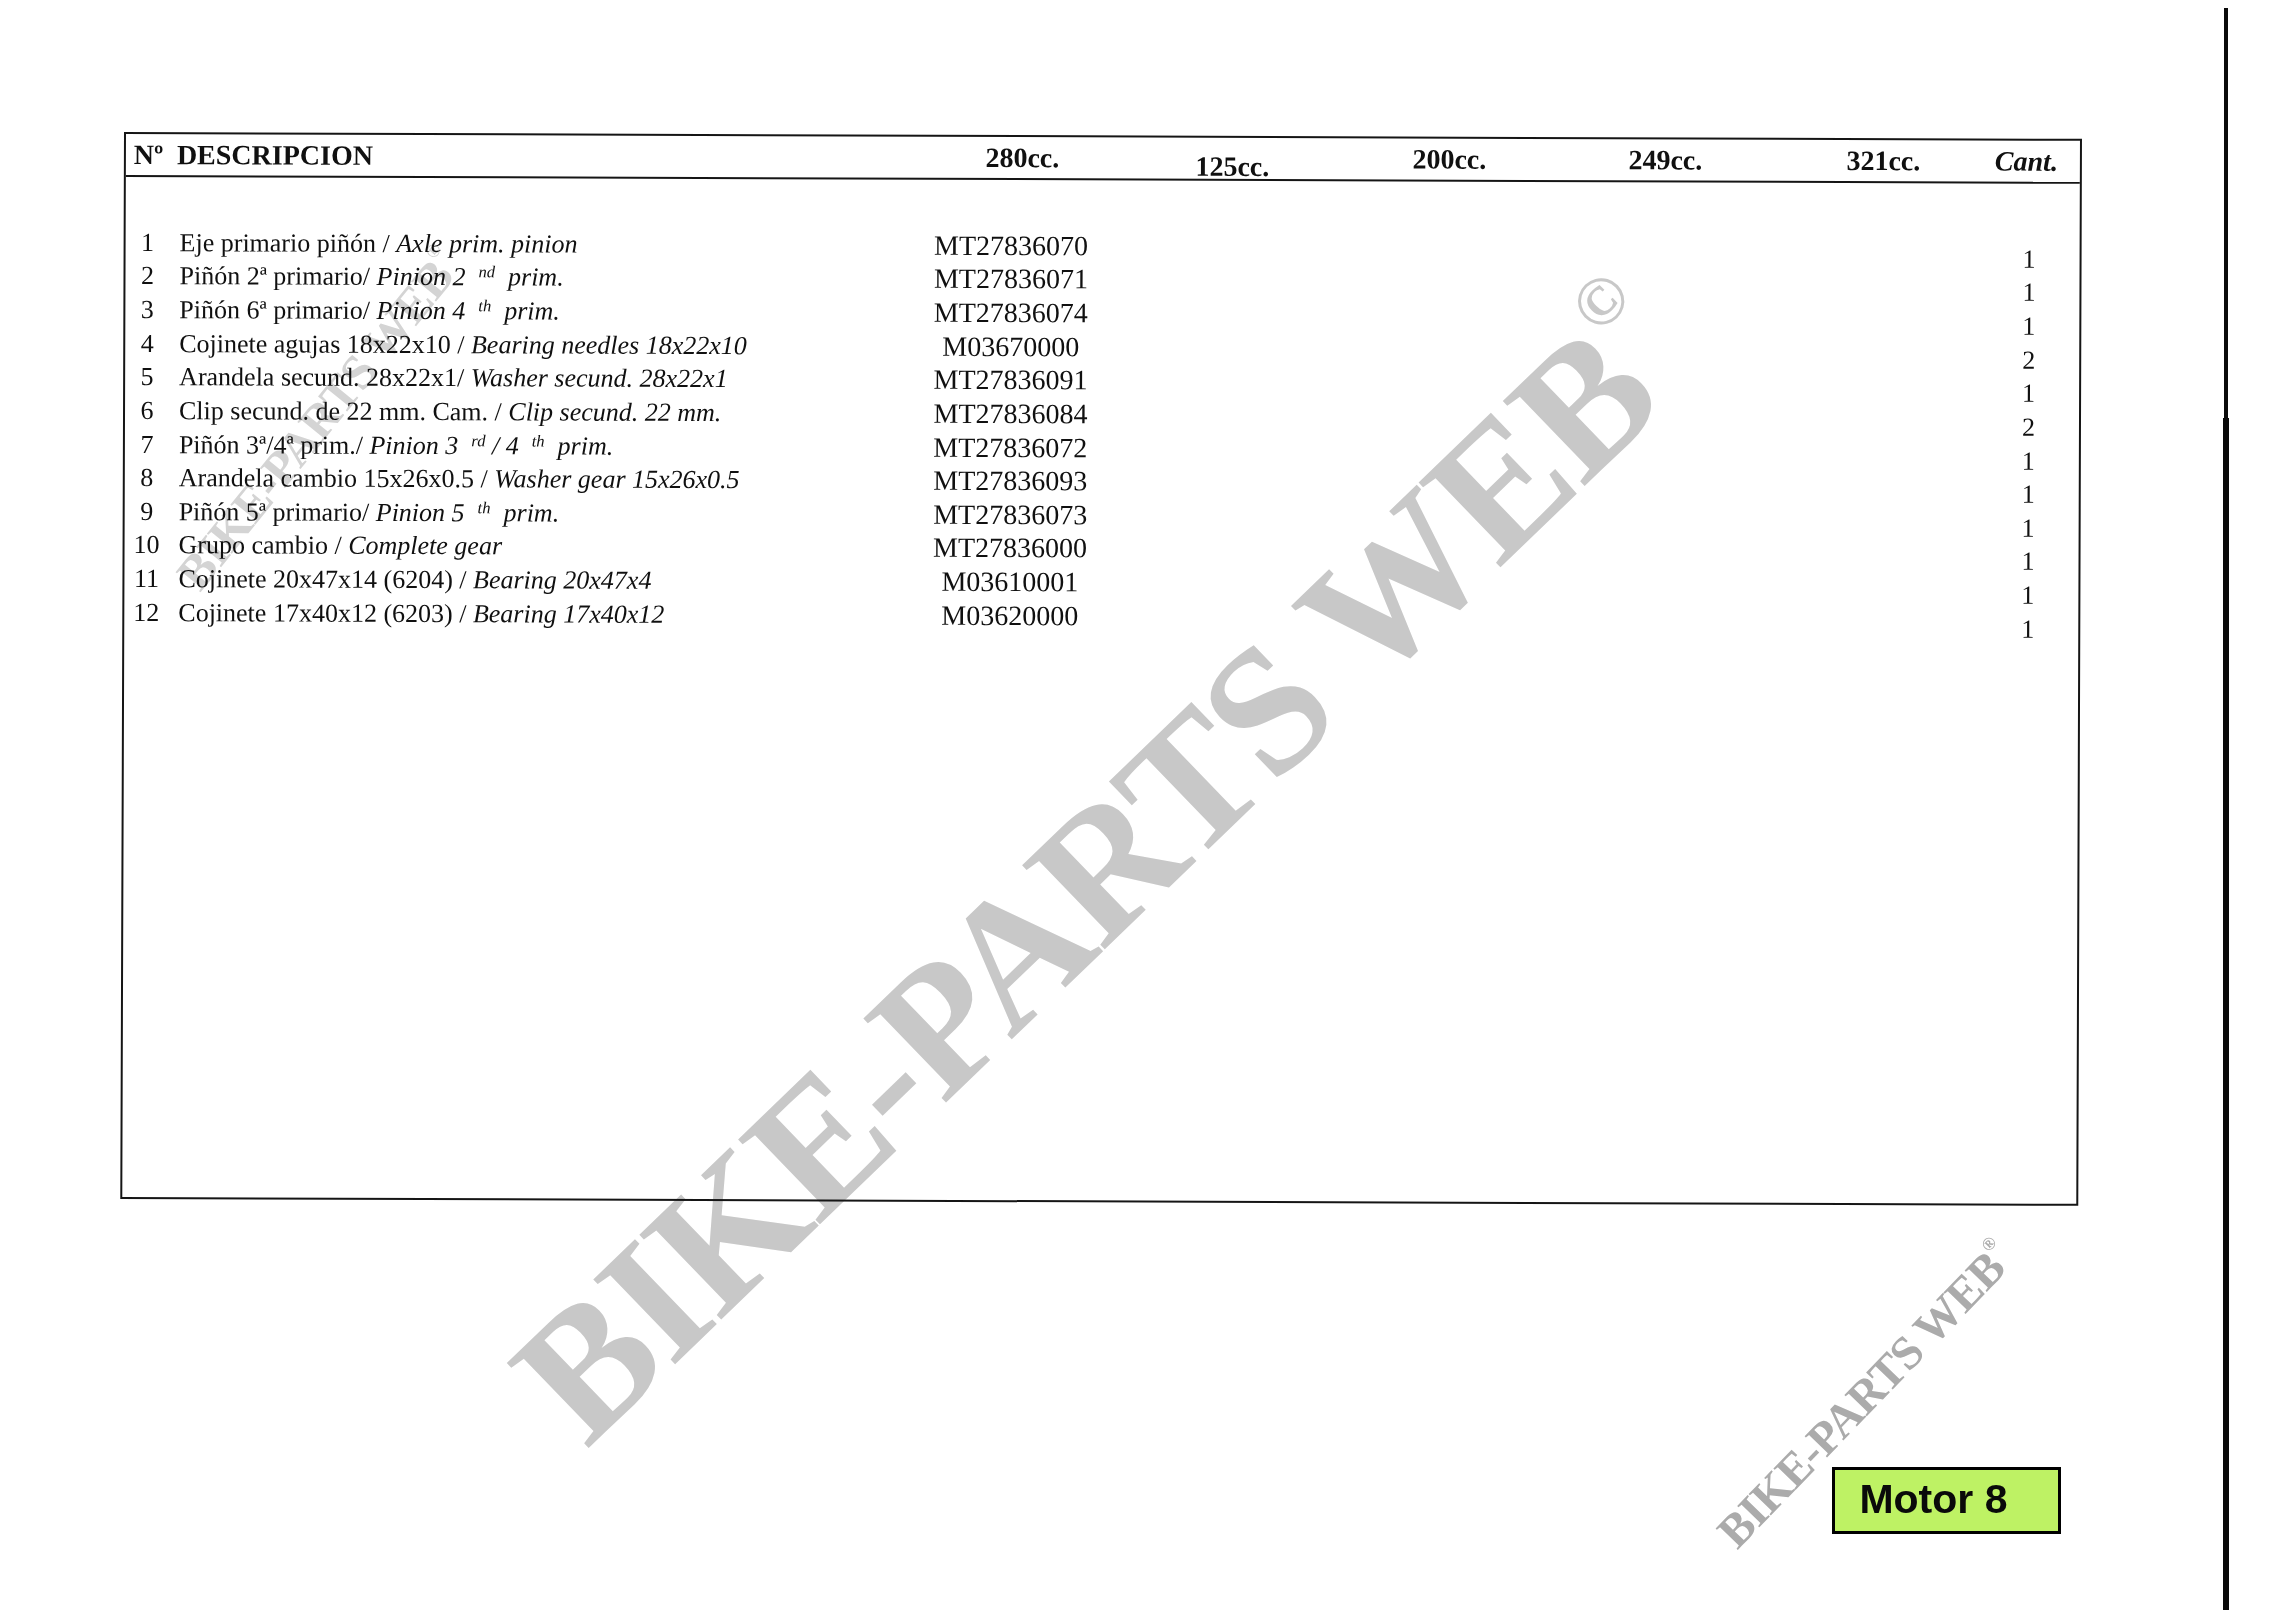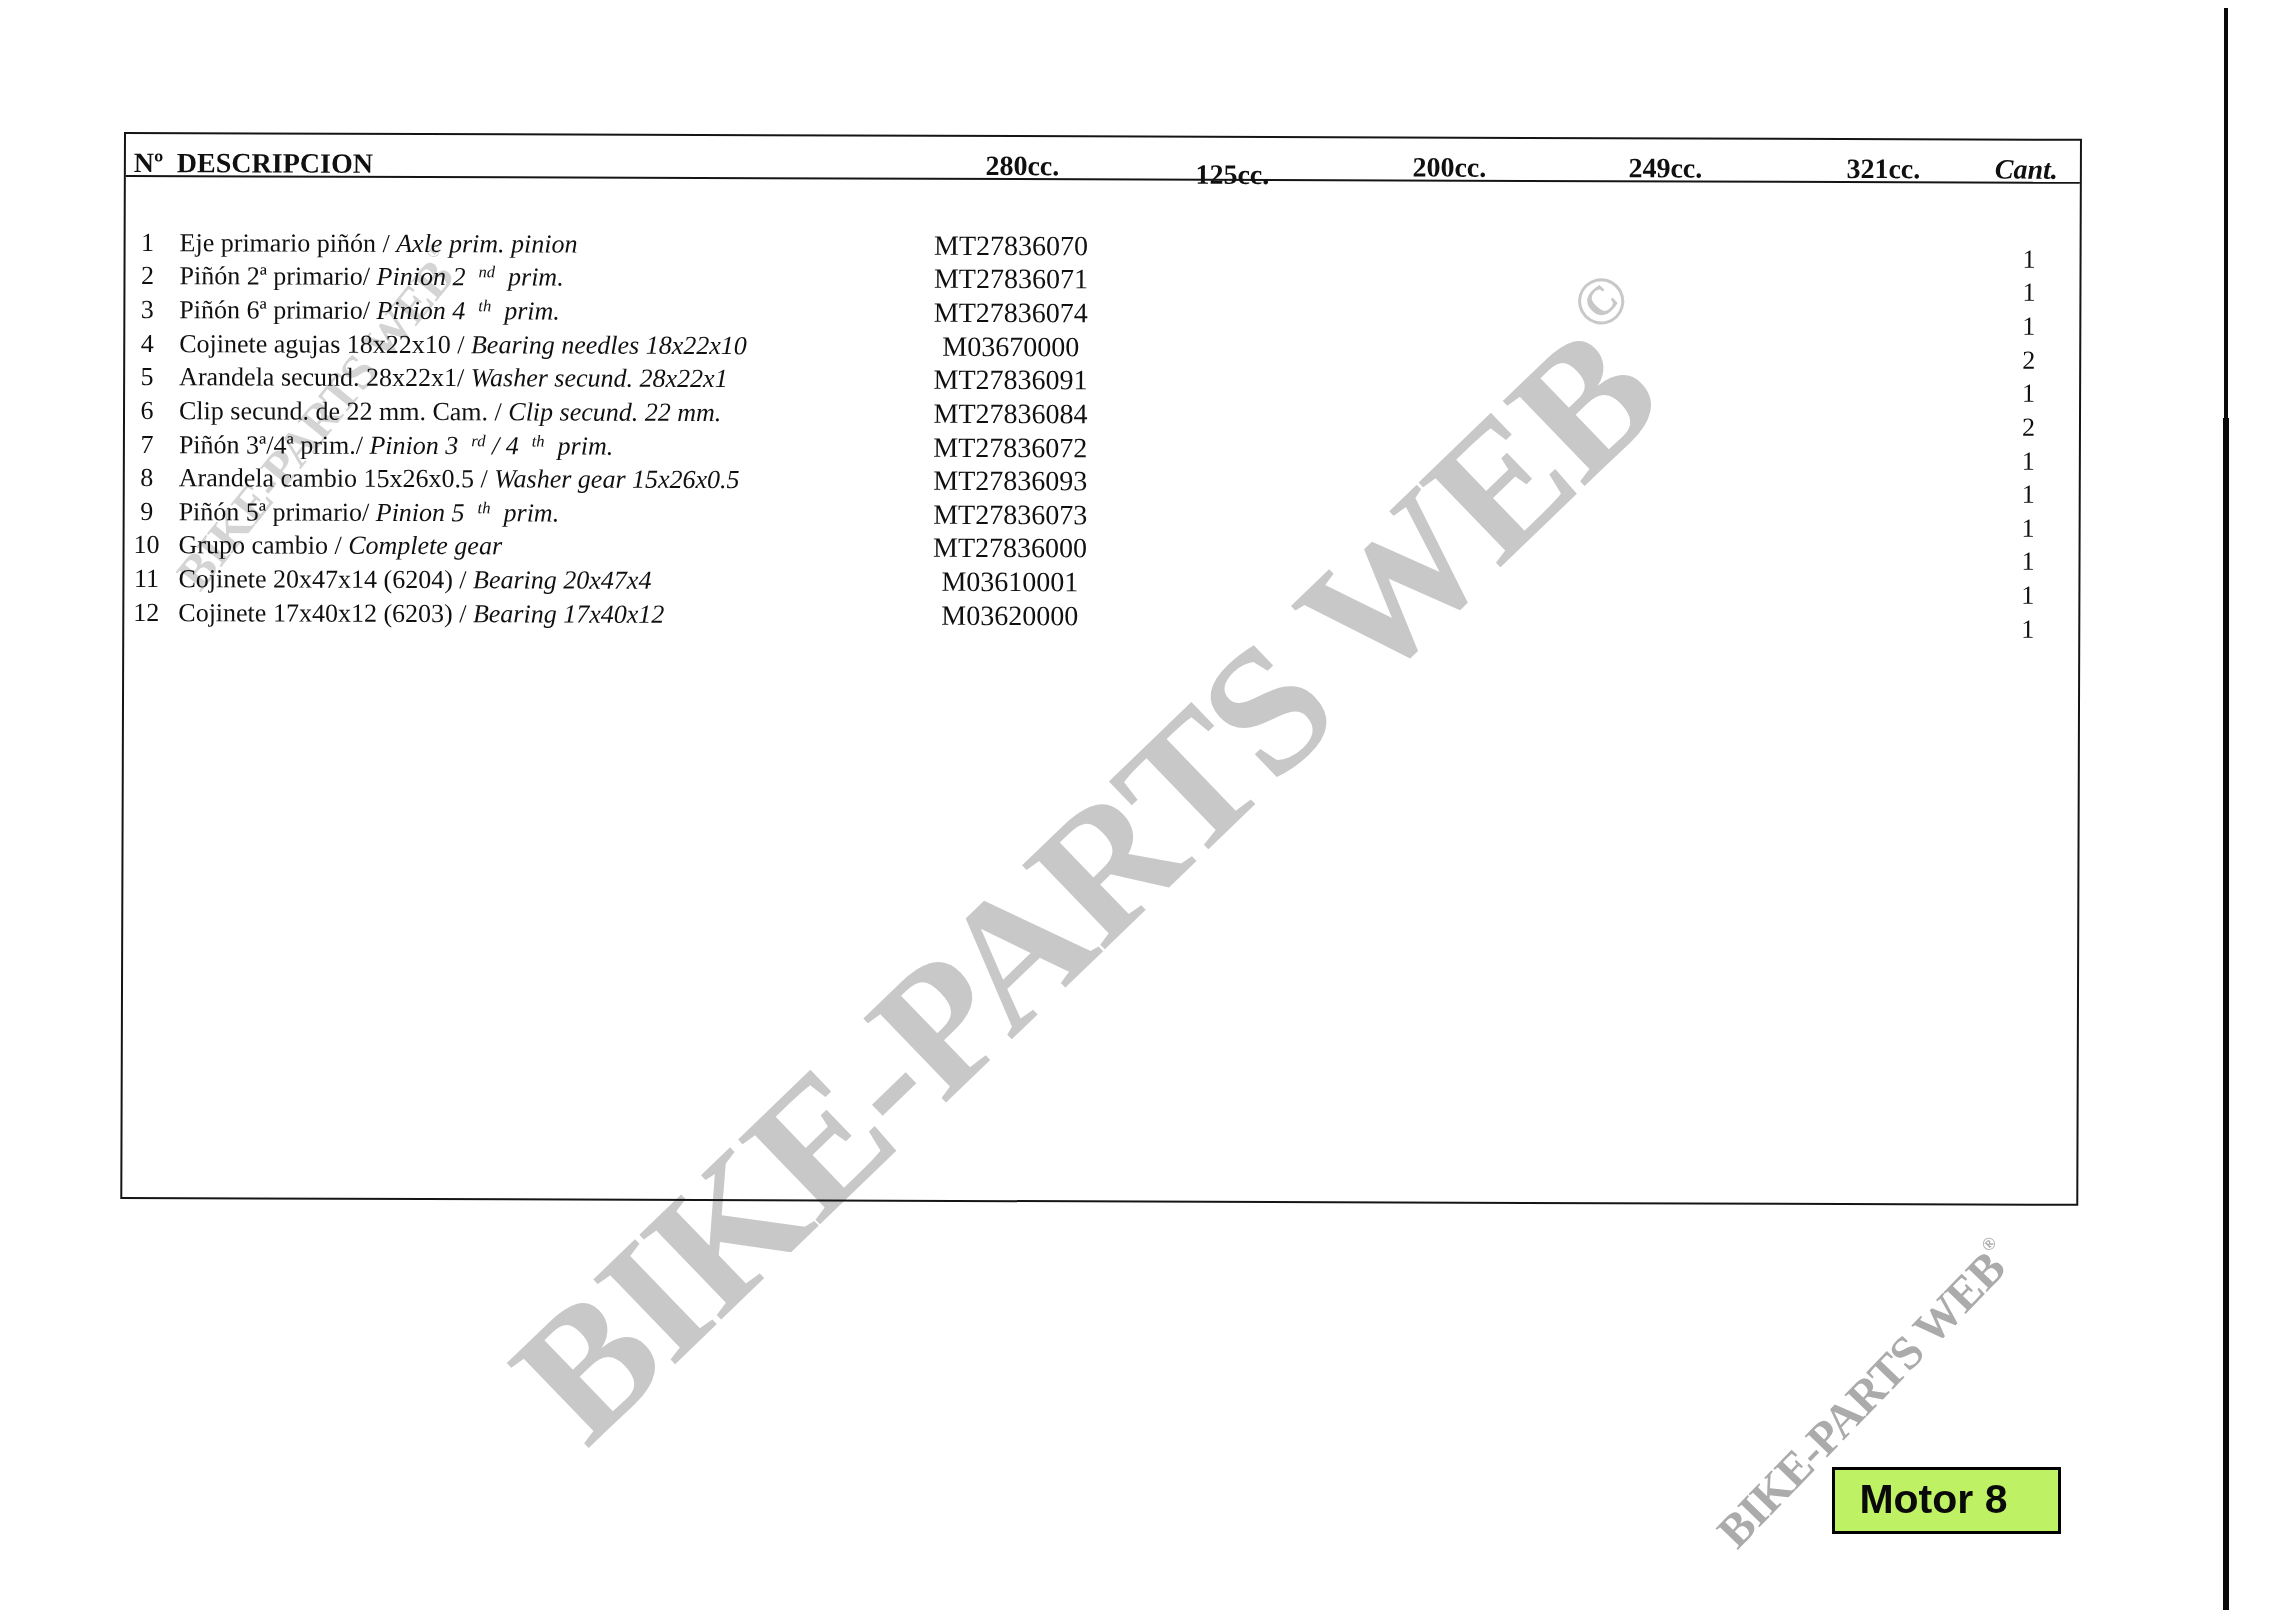--- a/index.html
+++ b/index.html
@@ -17,21 +17,21 @@
               transform:translate(-50%,-50%) rotate(-51deg);}
   .wm-bottomright{left:1865px;top:1395px;font-size:47px;letter-spacing:-1px;
                   transform:translate(-50%,-50%) rotate(-46deg);}
 
   
   .table-box{position:absolute;left:124px;top:132px;width:1954px;height:1063px;
              border:2.9px solid #151515;z-index:2;background:transparent;
              transform:rotate(0.2deg);transform-origin:0 0;}
   .thead{position:absolute;left:0;top:0;width:100%;height:41px;
          border-bottom:2.9px solid #151515;}
-  .h{position:absolute;top:8px;height:40px;line-height:41px;font-weight:bold;font-size:28px;}
+  .h{position:absolute;top:0;height:40px;line-height:41px;font-weight:bold;font-size:28px;}
   .h-num{left:7.8px;}
   .h-desc{left:51px;}
   .h-col{text-align:center;width:117px;}
   .h-280{left:838px;} .h-125{left:1048px;margin-top:8px;} .h-200{left:1265px;}
   .h-249{left:1481px;} .h-321{left:1699px;}
   .h-qty{left:1847px;width:107px;text-align:center;font-style:italic;}
 
   .row{position:absolute;left:0;width:100%;height:33px;font-size:26px;line-height:31px;}
   .c-num{position:absolute;left:0;top:0;width:44px;text-align:center;}
   .c-desc{position:absolute;left:54px;top:0;white-space:pre;}

